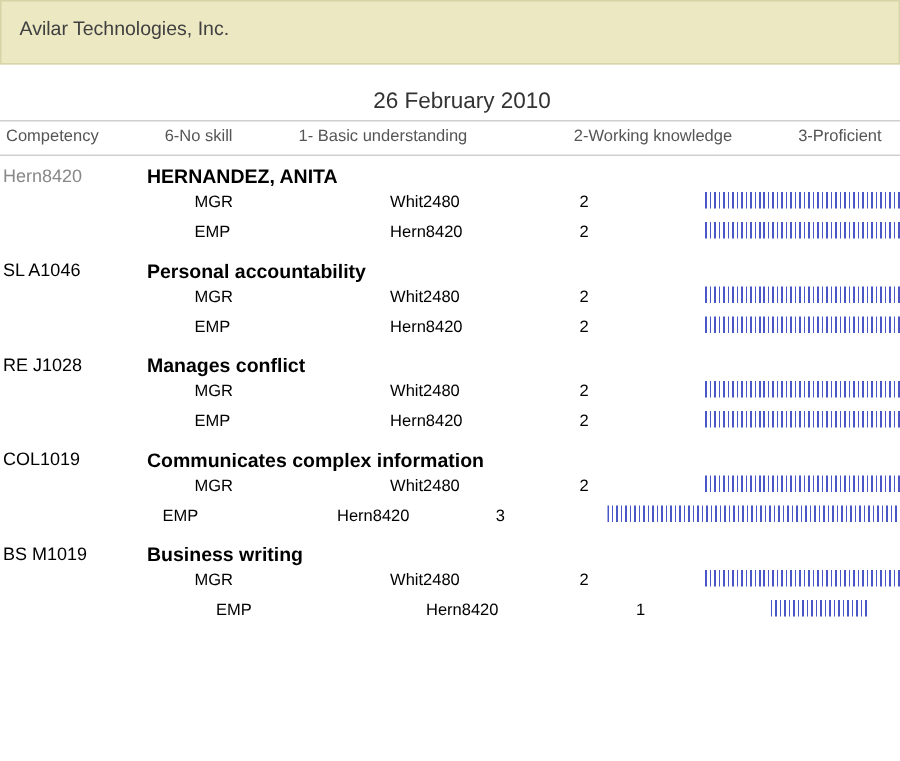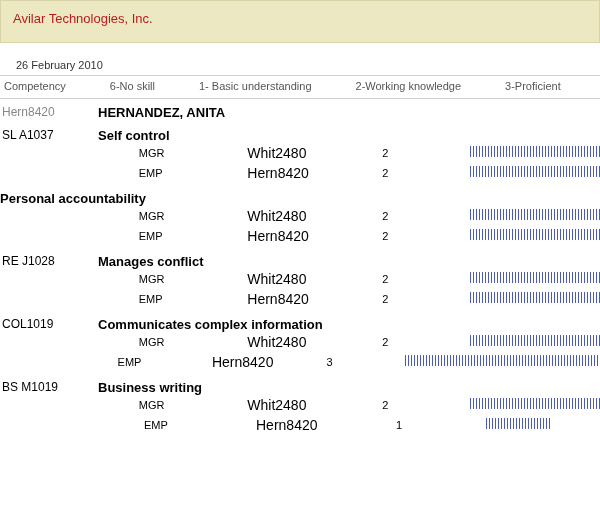--- a/index.html
+++ b/index.html
@@ -9,48 +9,49 @@
     color: #000;
     background: #fff;
     width: 600px;
   }
   .header {
     background: #ebe8c2;
     padding: 10px 12px 14px 12px;
     border: 1px solid #d8d4a8;
   }
   .company {
-    color: #b91c1c;
+    color: #404040;
     font-size: 13px;
     margin-bottom: 2px;
   }
   .title {
     color: #333;
     font-size: 17px;
     font-weight: normal;
   }
   .date {
     padding: 16px 0 4px 16px;
-    font-size: 11px;
+    font-size: 15px;
     color: #333;
+    text-align: center;
   }
   .legend-row {
     display: flex;
     border-top: 1px solid #cfcfcf;
     border-bottom: 1px solid #cfcfcf;
     padding: 4px 2px 6px 2px;
     color: #555;
     font-size: 11px;
     gap: 44px;
   }
   .legend-row > div { white-space: nowrap; }
   .lc-comp { width: 96px; padding-left:2px;}
   .lc0 { width: 70px; }
   .lc1 { width: 126px; text-align: center; }
-  .lc2 { width: 130px; }
+  .lc2 { width: 130px; margin-left: 27px; }
   .lc3 { width: 78px; }
   .lc4 { width: 60px; }
 
   .emp-row {
     display: flex;
     padding-top: 4px;
   }
   .code-cell { width: 96px; color:#888; padding-left:2px; font-size:12px; padding-top:2px;}
   .name-cell { font-weight: bold; font-size:13px; padding-top:2px;}
 
@@ -63,21 +64,21 @@
   .comp-name { font-weight: bold; font-size:13px; padding-top:2px;}
 
   .rating-row {
     display: flex;
     align-items: center;
     height: 20px;
     gap: 48px;
   }
   .spacer { width: 96px; }
   .role { width: 64px; font-size:11px; }
-  .rater { width: 92px; font-size:14px; }
+  .rater { width: 92px; font-size:11px;margin-left:28px; }
   .score { width: 42px; font-size:11px; }
   .bar-cell { flex: 1; }
 
   .bar {
     height: 11px;
     display: inline-block;
     background-image: repeating-linear-gradient(
       90deg,
       #4a57c7 0px,
       #4a57c7 1px,
@@ -108,41 +109,38 @@
   <div class="lc4">9-Expert</div>
 </div>
 
 <div class="emp-row">
   <div class="code-cell">Hern8420</div>
   <div class="name-cell">HERNANDEZ, ANITA</div>
 </div>
 
 <div id="competencies">
     <div class="comp-block">
-      <div class="comp-head">
-        <div class="comp-code">SL A1037</div>
-        <div class="comp-name">Self control</div>
-      </div>
-      <div class="rating-row">
-        <div class="spacer"></div>
-        <div class="role">MGR</div>
-        <div class="rater">Whit2480</div>
-        <div class="score">2</div>
-        <div class="bar-cell"><span class="bar s2"></span></div>
-      </div>
-      <div class="rating-row">
-        <div class="spacer"></div>
-        <div class="role">EMP</div>
-        <div class="rater">Hern8420</div>
-        <div class="score">2</div>
-        <div class="bar-cell"><span class="bar s2"></span></div>
-      </div>
-    </div>
-    <div class="comp-block">
-      <div class="comp-head">
+      <div class="rating-row">
+        <div class="spacer"></div>
+        <div class="role">MGR</div>
+        <div class="rater">Whit2480</div>
+        <div class="score">2</div>
+        <div class="bar-cell"><span class="bar s2"></span></div>
+      </div>
+      <div class="rating-row">
+        <div class="spacer"></div>
+        <div class="role">EMP</div>
+        <div class="rater">Hern8420</div>
+        <div class="score">2</div>
+        <div class="bar-cell"><span class="bar s2"></span></div>
+      </div>
+    </div>
+    <div class="comp-block">
+      <div class="comp-head">
+        <div class="comp-code">SL A1046</div>
         <div class="comp-name">Personal accountability</div>
       </div>
       <div class="rating-row">
         <div class="spacer"></div>
         <div class="role">MGR</div>
         <div class="rater">Whit2480</div>
         <div class="score">2</div>
         <div class="bar-cell"><span class="bar s2"></span></div>
       </div>
       <div class="rating-row">

